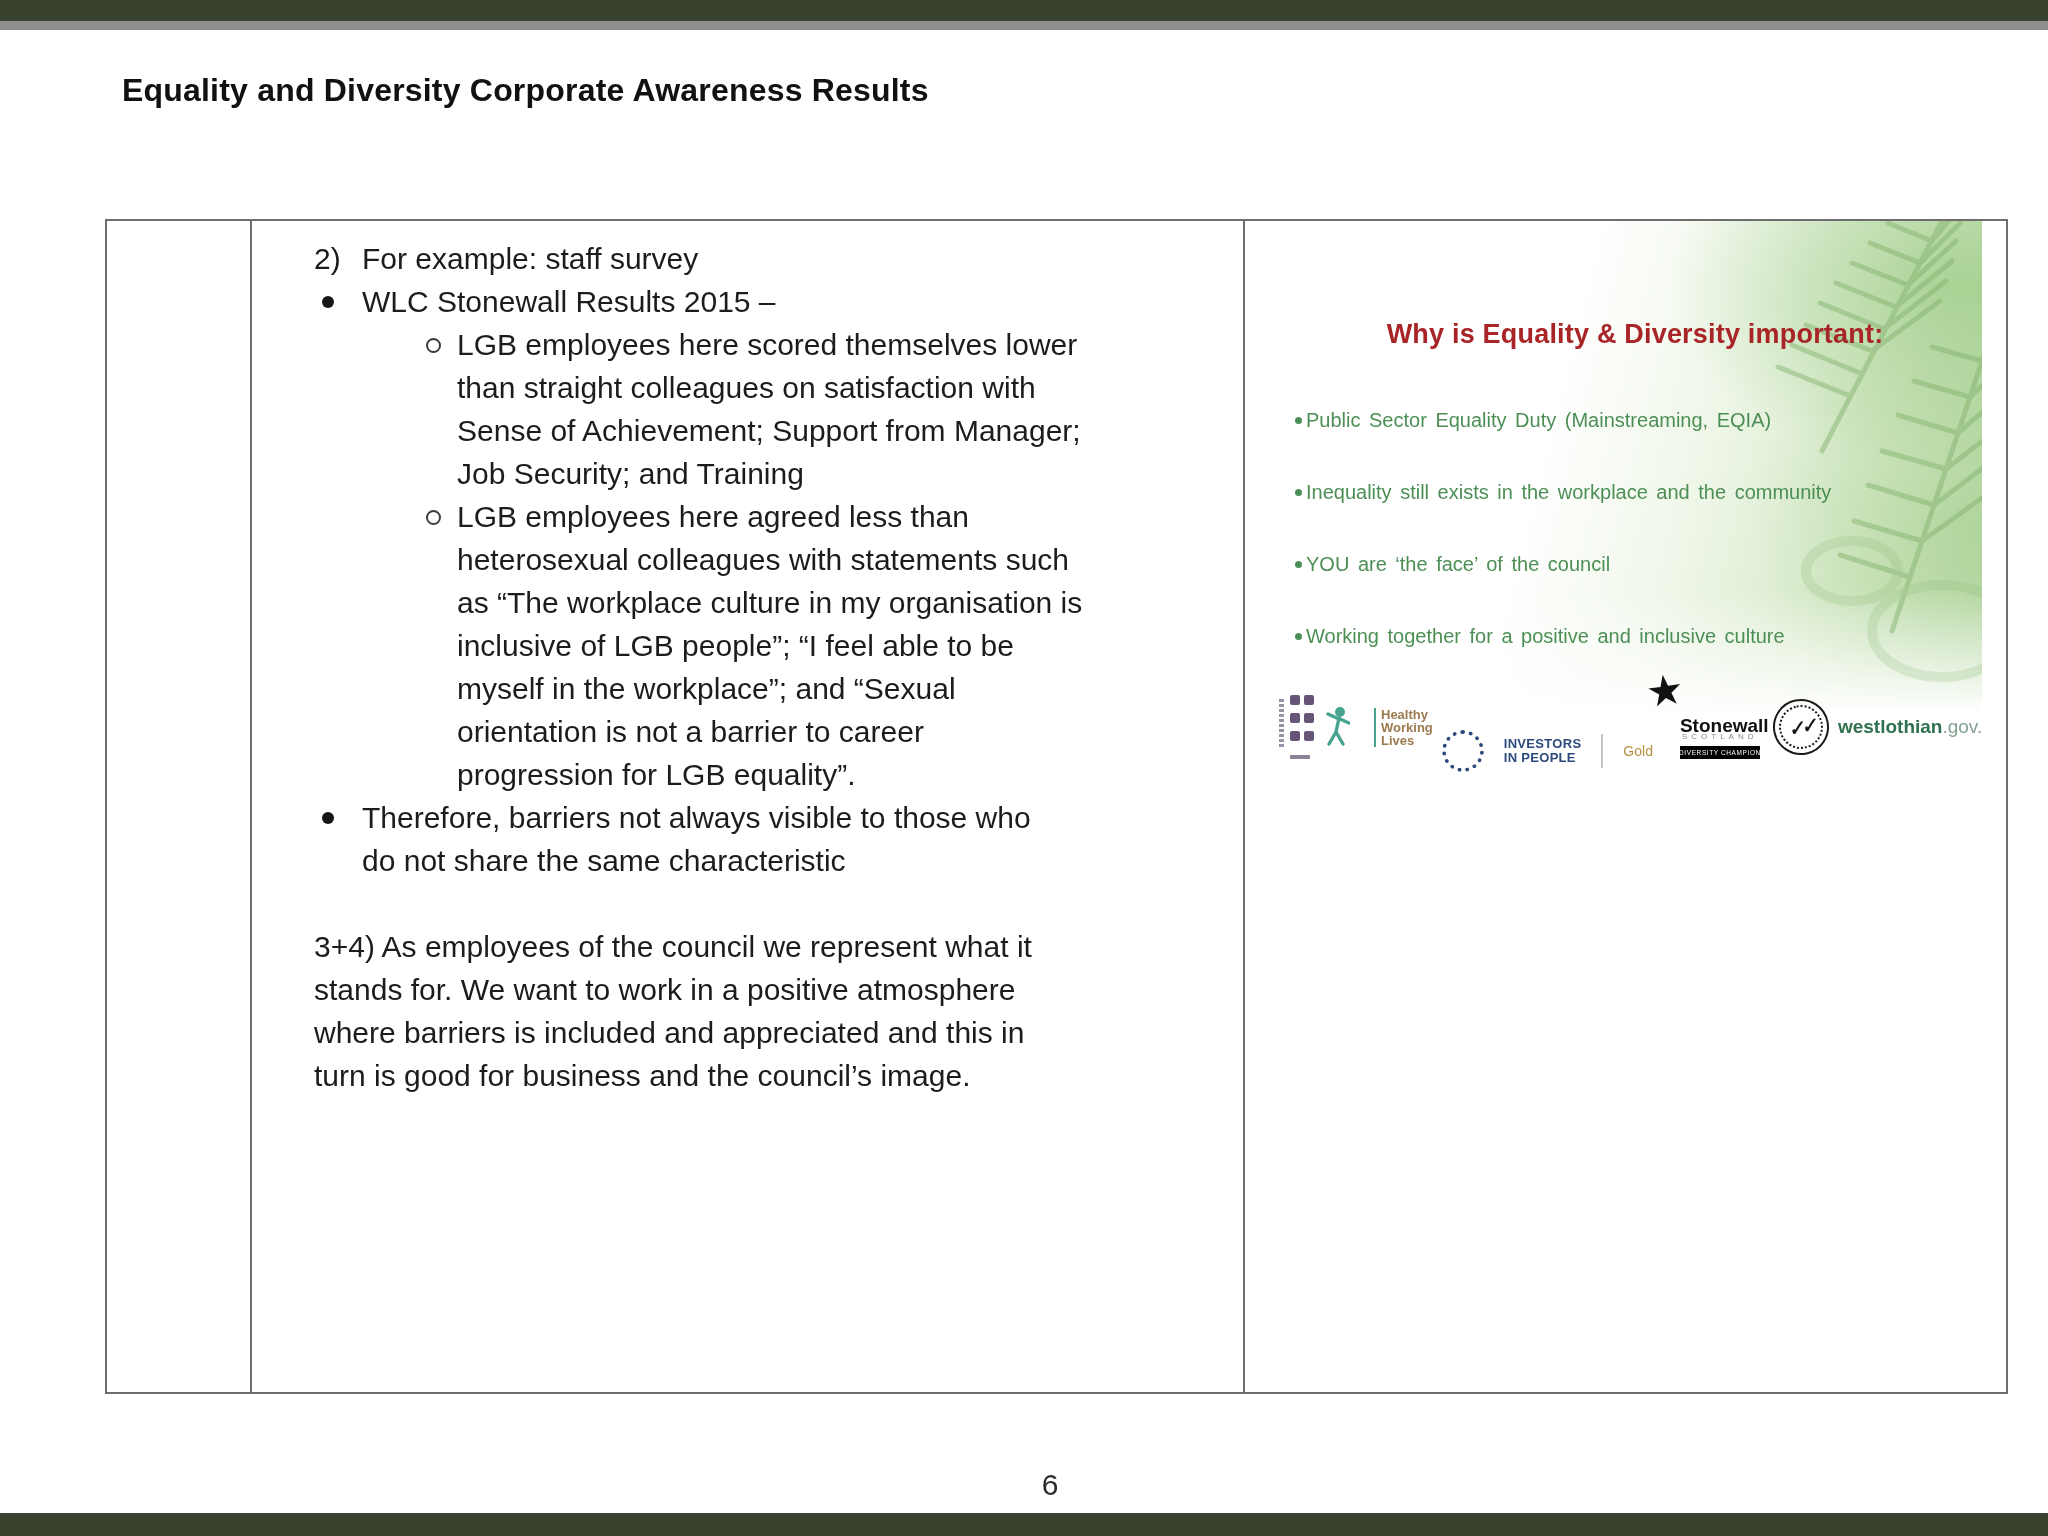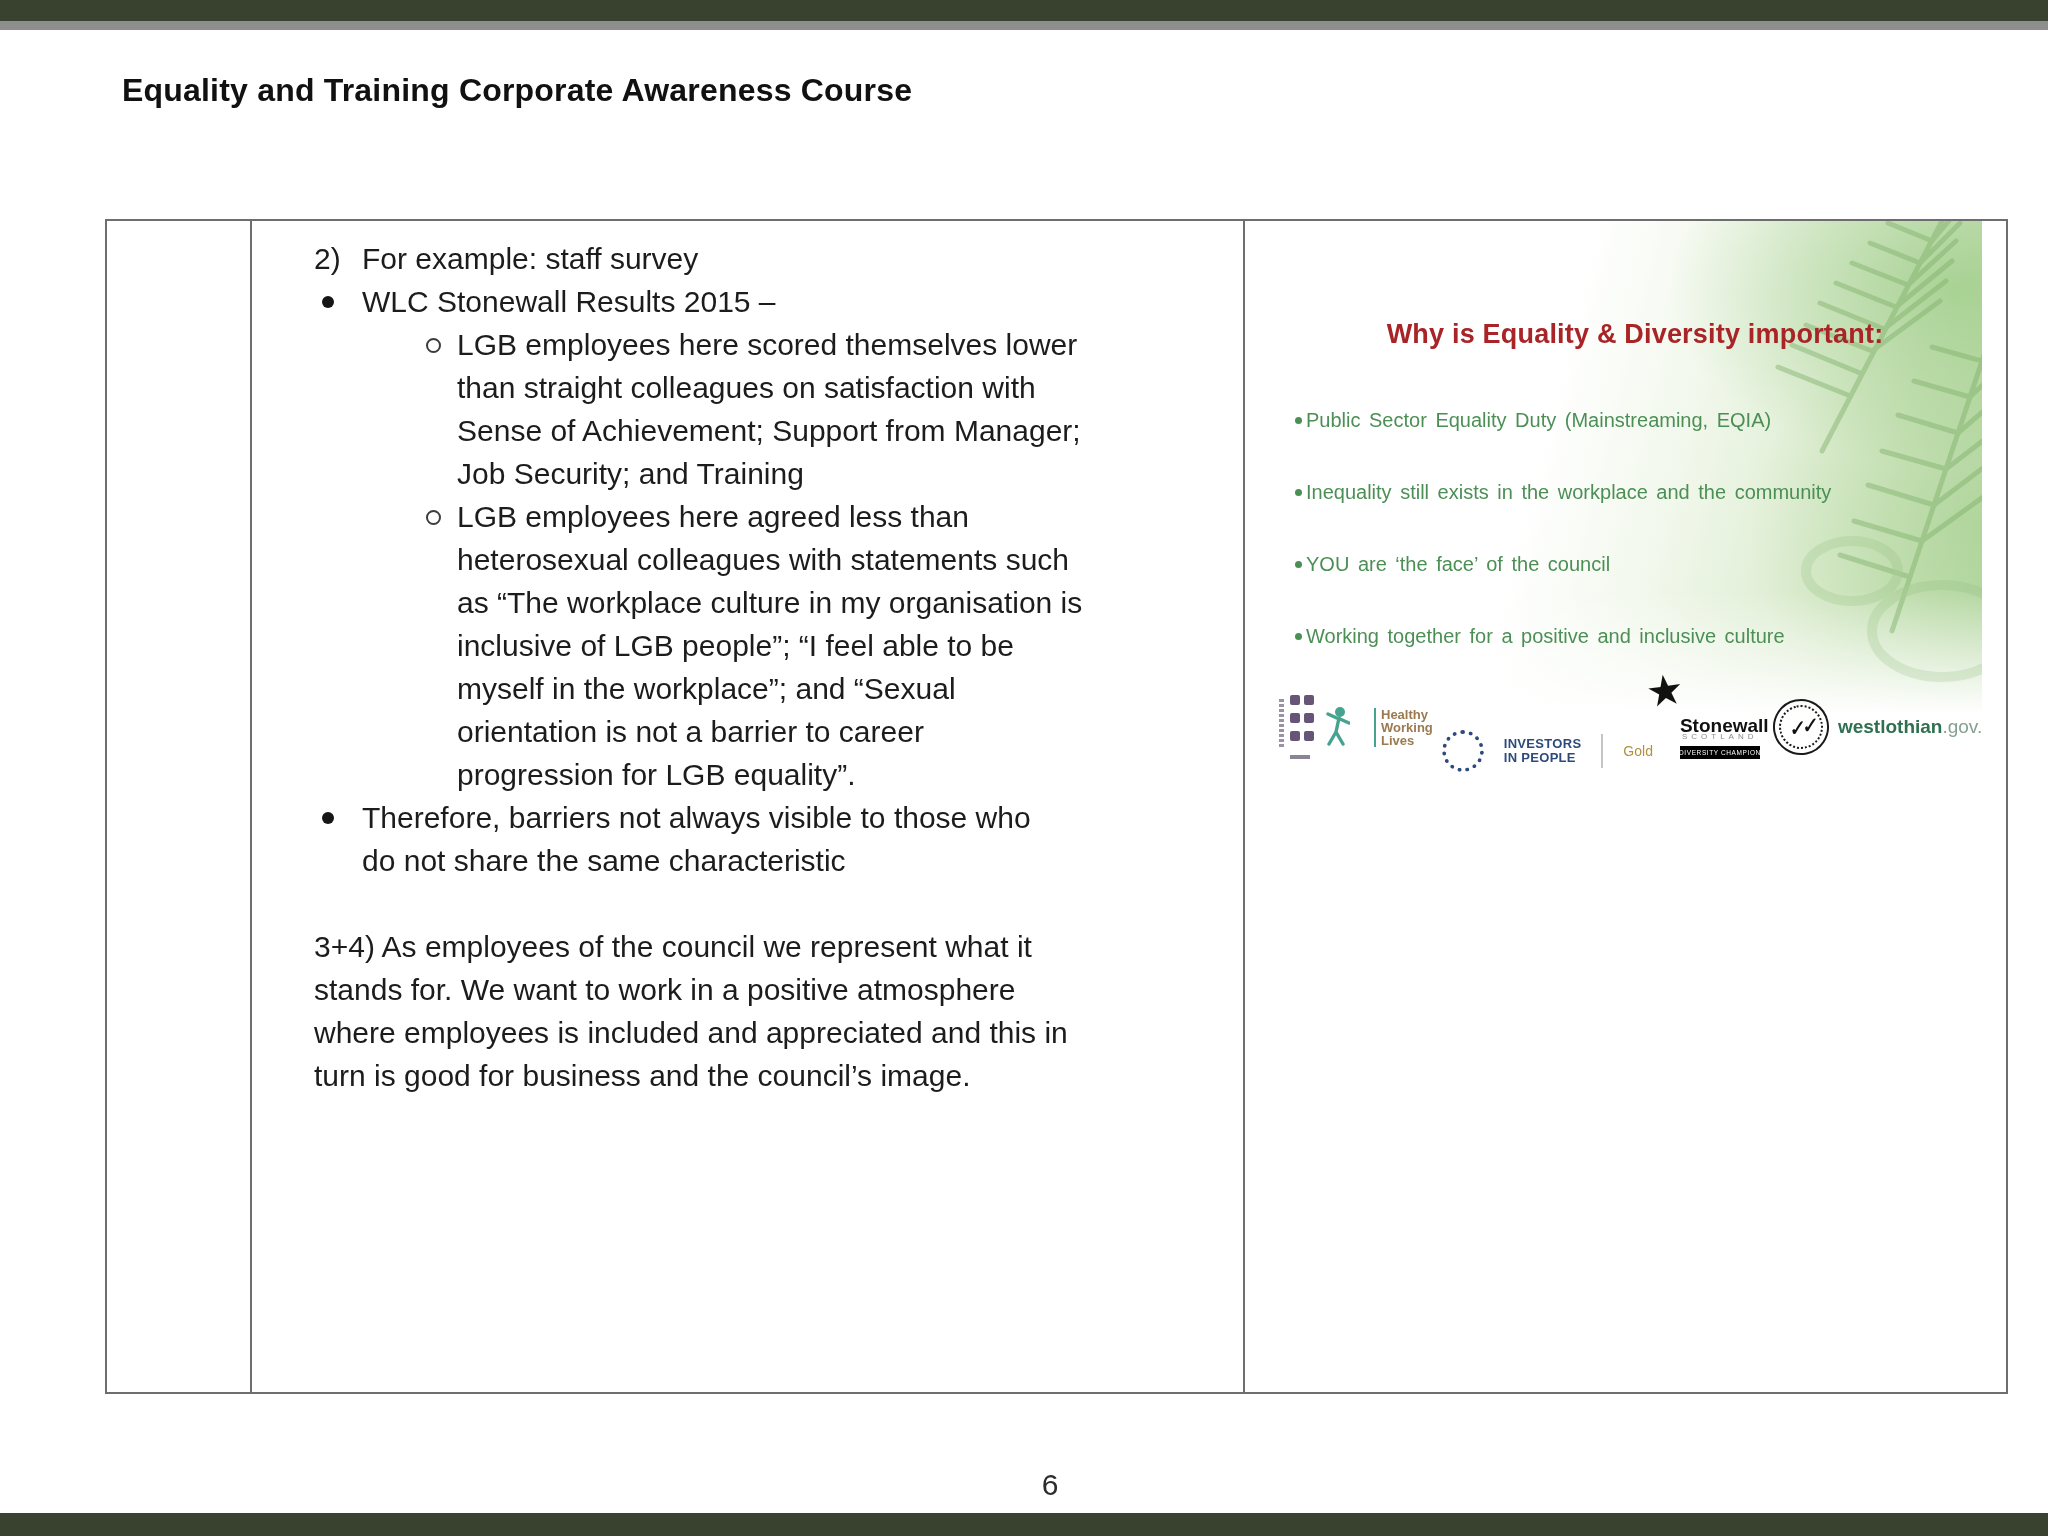--- a/index.html
+++ b/index.html
@@ -119,21 +119,21 @@
   .page-num{position:absolute;left:1050px;top:1468px;transform:translateX(-50%);font-size:30px;color:#2b2b2b;}
 </style>
 </head>
 <body>
 
 <div class="stage">
 
   <div class="top-bar"></div>
   <div class="top-divider"></div>
 
-  <h1 class="doc-title">Equality and Training Corporate Awareness Course</h1>
+  <h1 class="doc-title">Equality and Diversity Corporate Awareness Results</h1>
 
   <div class="notes-table">
     <div class="col col1"></div>
 
     <div class="col col2">
       <div class="notes" id="notes">
           <div class="item numbered">
             <span class="num-label">2)</span>
             <div class="lines">
               <div class="ln">For example: staff survey</div>
@@ -171,21 +171,21 @@
             <div class="lines">
               <div class="ln">Therefore, barriers not always visible to those who</div>
               <div class="ln">do not share the same characteristic</div>
             </div>
           </div>
           <div class="item spacer"></div>
           <div class="item para">
             <div class="lines">
               <div class="ln">3+4) As employees of the council we represent what it</div>
               <div class="ln">stands for. We want to work in a positive atmosphere</div>
-              <div class="ln">where employees is included and appreciated and this in</div>
+              <div class="ln">where barriers is included and appreciated and this in</div>
               <div class="ln">turn is good for business and the council’s image.</div>
             </div>
           </div>
         </div>
     </div>
 
     <div class="col col3">
       <div class="slide">
 
         <svg class="fern" width="360" height="480" viewBox="0 0 360 480">

